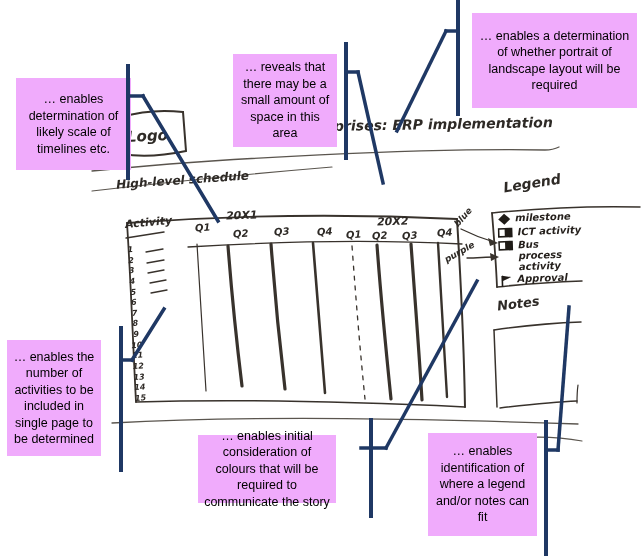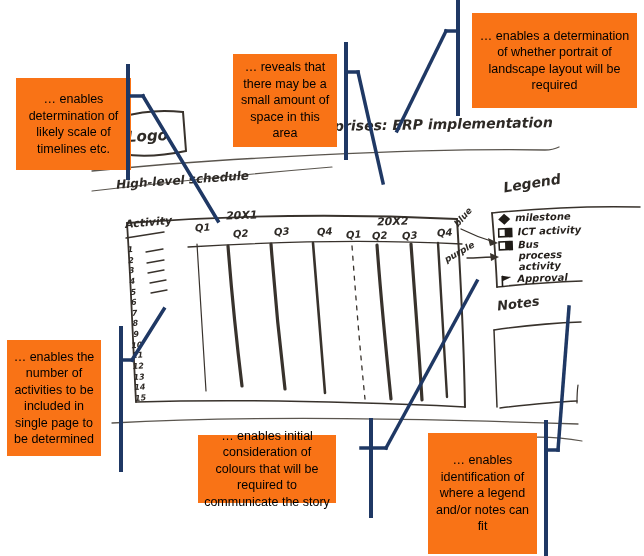--- a/index.html
+++ b/index.html
@@ -2,21 +2,21 @@
 <html><head>
 <meta charset="utf-8">
 <style>
   html,body{margin:0;padding:0;background:#ffffff;}
   .stage{position:relative;width:644px;height:556px;background:#ffffff;overflow:hidden;
          font-family:"Liberation Sans",sans-serif;}
   .layer{position:absolute;left:0;top:0;width:644px;height:556px;pointer-events:none;}
   .layer.z1{z-index:1}.layer.z4{z-index:4}
 
   
-  .callout{position:absolute;z-index:3;background:#f97316;color:#000;
+  .callout{position:absolute;z-index:3;background:#f0abfc;color:#000;
            display:flex;align-items:center;justify-content:center;text-align:center;
            font-size:12.5px;line-height:1.32;padding:4px 6px;box-sizing:border-box;}
 
   
   .hand{position:absolute;z-index:2;color:#2e2a26;font-family:"DejaVu Sans",sans-serif;
         font-style:italic;font-weight:bold;white-space:nowrap;}
 
   .act-col{position:absolute;z-index:2;left:123px;top:246px;width:14px;height:157px;
            display:flex;flex-direction:column;justify-content:space-between;align-items:center;
            transform:rotate(-4deg);transform-origin:top center;}
@@ -164,21 +164,21 @@
     </div>
   <div class="callout" style="left:472px;top:13px;width:165px;height:95px;">
     <span>… enables a determination of whether portrait of landscape  layout will be required</span>
     </div>
   <div class="callout" style="left:7px;top:340px;width:94px;height:116px;">
     <span>… enables the number of activities to be included in single page to be determined</span>
     </div>
   <div class="callout" style="left:198px;top:435px;width:138px;height:68px;">
     <span>… enables initial consideration of colours that will be required to communicate the story</span>
     </div>
-  <div class="callout" style="left:428px;top:433px;width:109px;height:121px;">
+  <div class="callout" style="left:428px;top:433px;width:109px;height:103px;">
     <span>… enables identification of where a legend and/or notes can fit</span>
     </div>
 
   <svg class="layer z4" viewBox="0 0 644 556">
     <g stroke="#1f3864" fill="none" stroke-linecap="square">
       <path d="M128,66 V178" stroke-width="4"></path>
       <path d="M128,96 H143" stroke-width="3.5"></path>
       <path d="M143,96 L218,221" stroke-width="3.5"></path>
       <path d="M346,44 V158" stroke-width="4"></path>
       <path d="M346,72 H358" stroke-width="3.5"></path>

